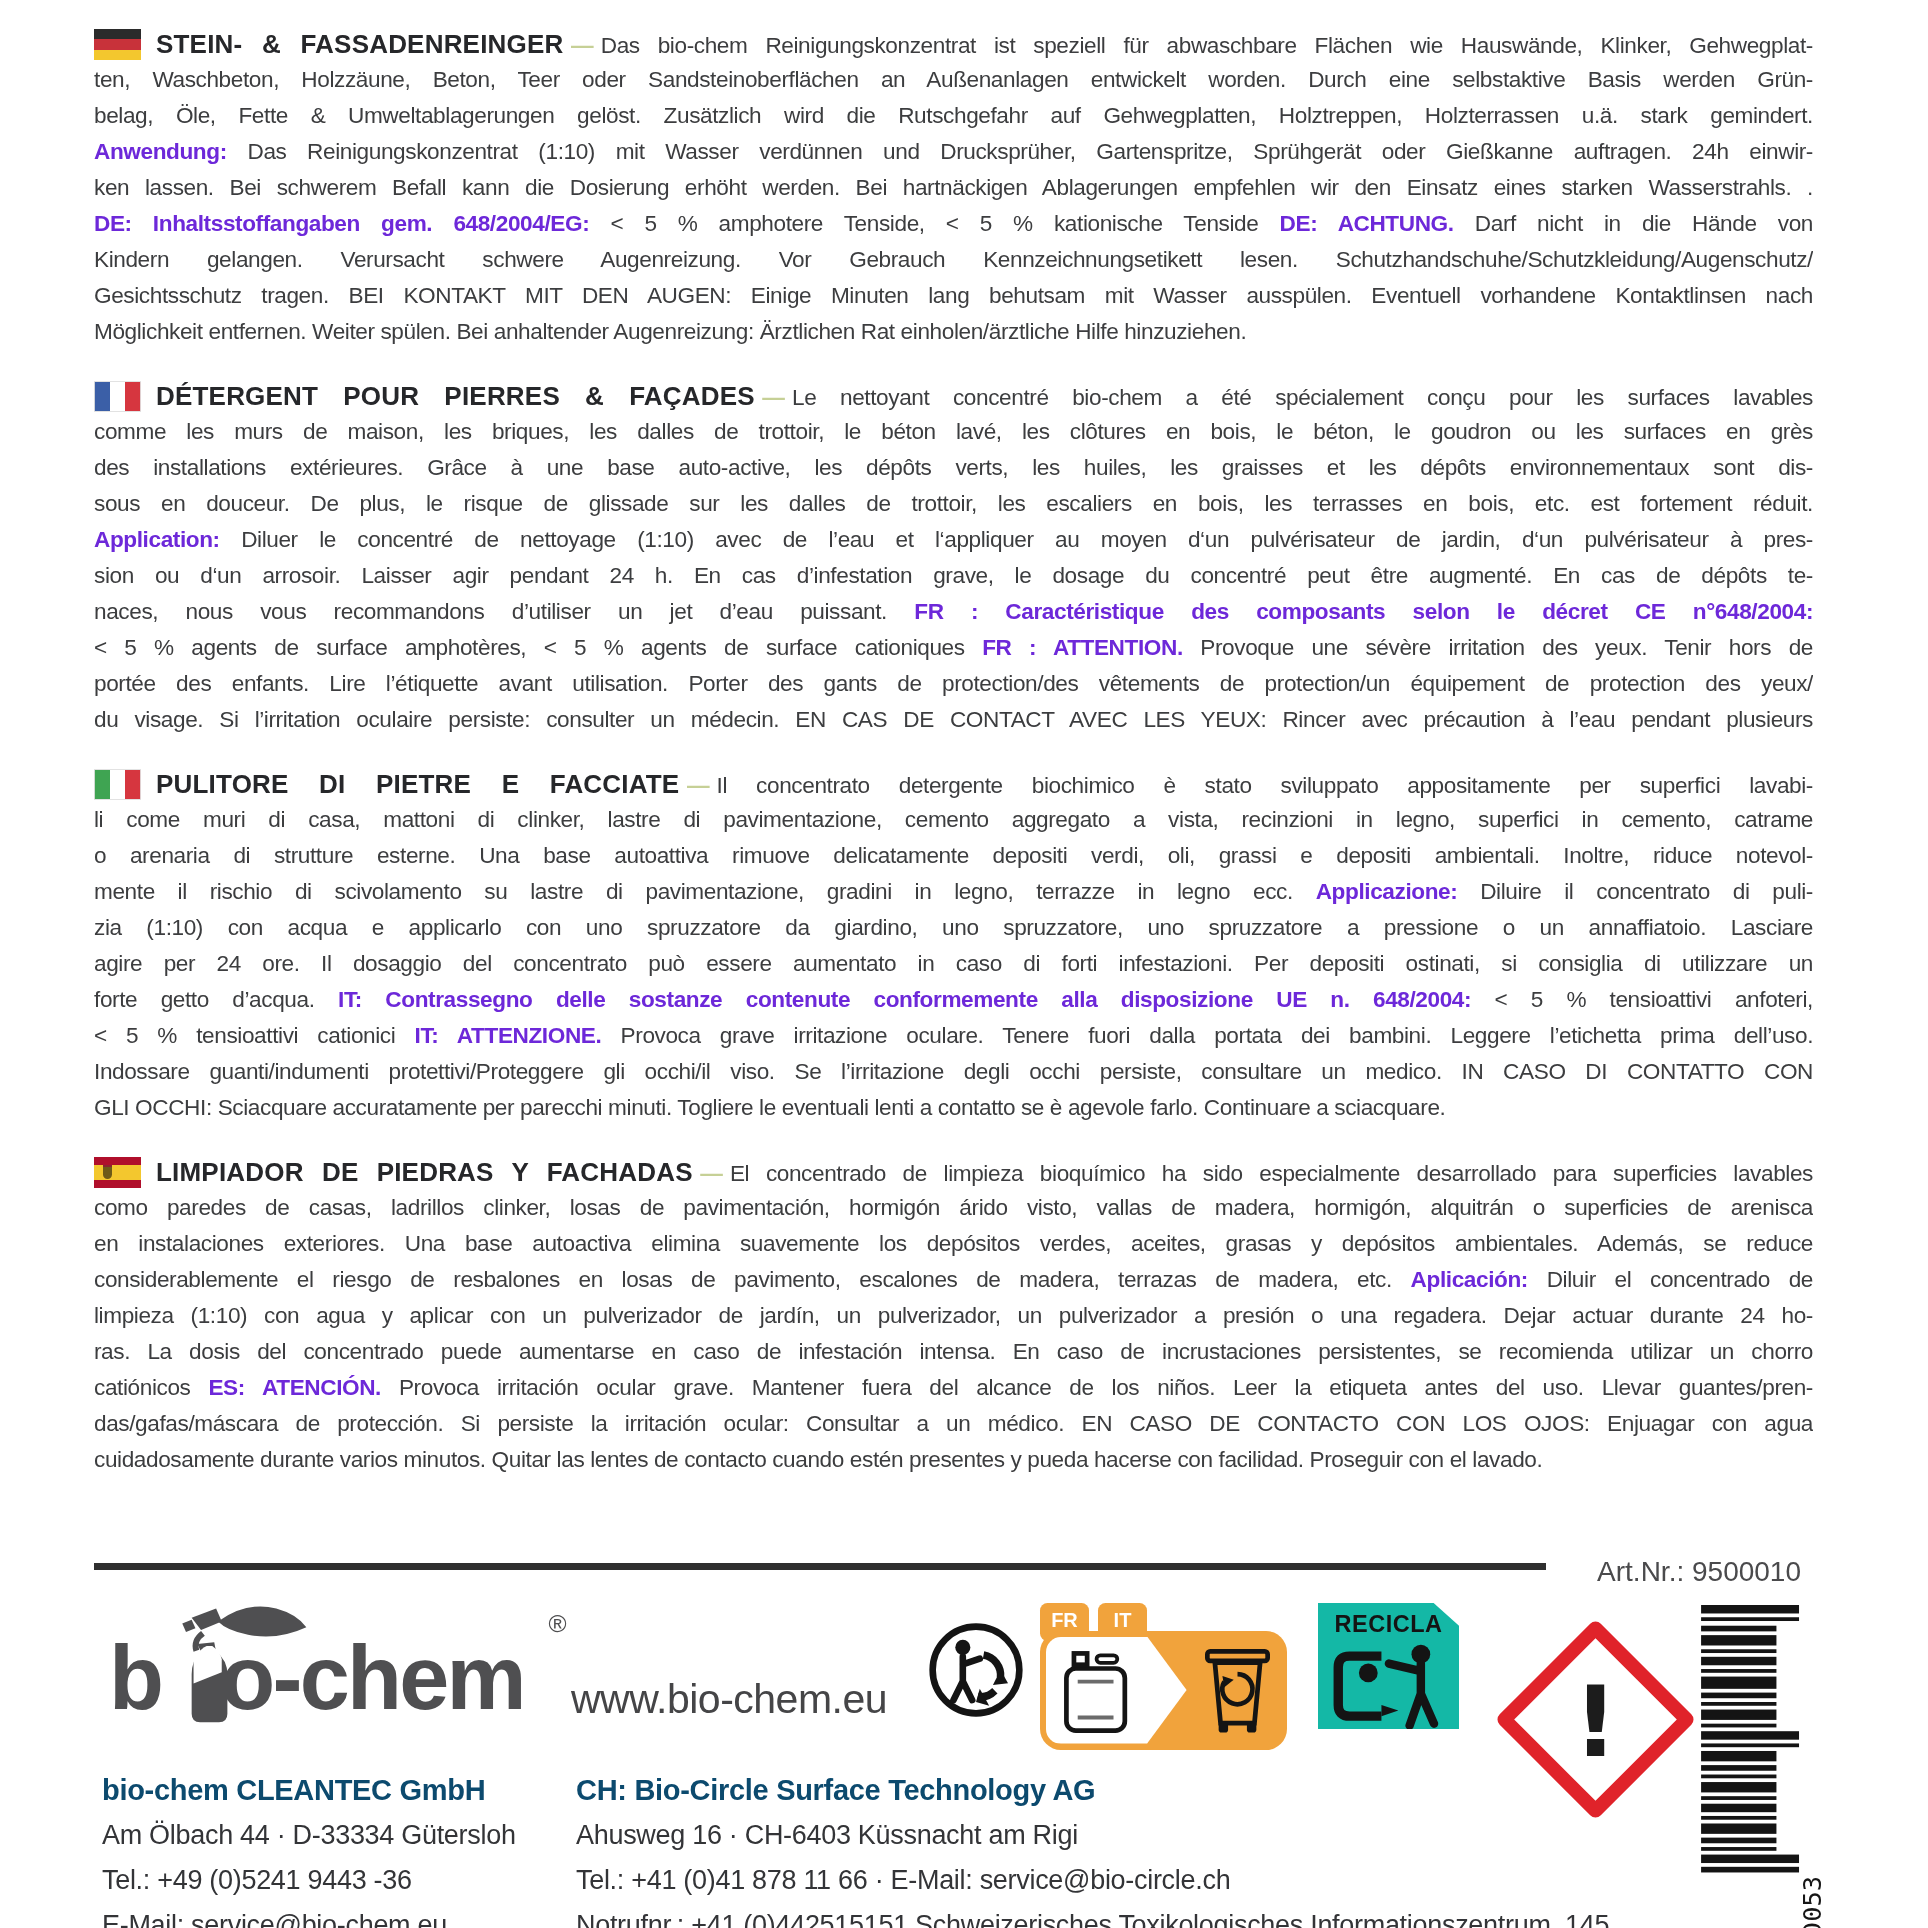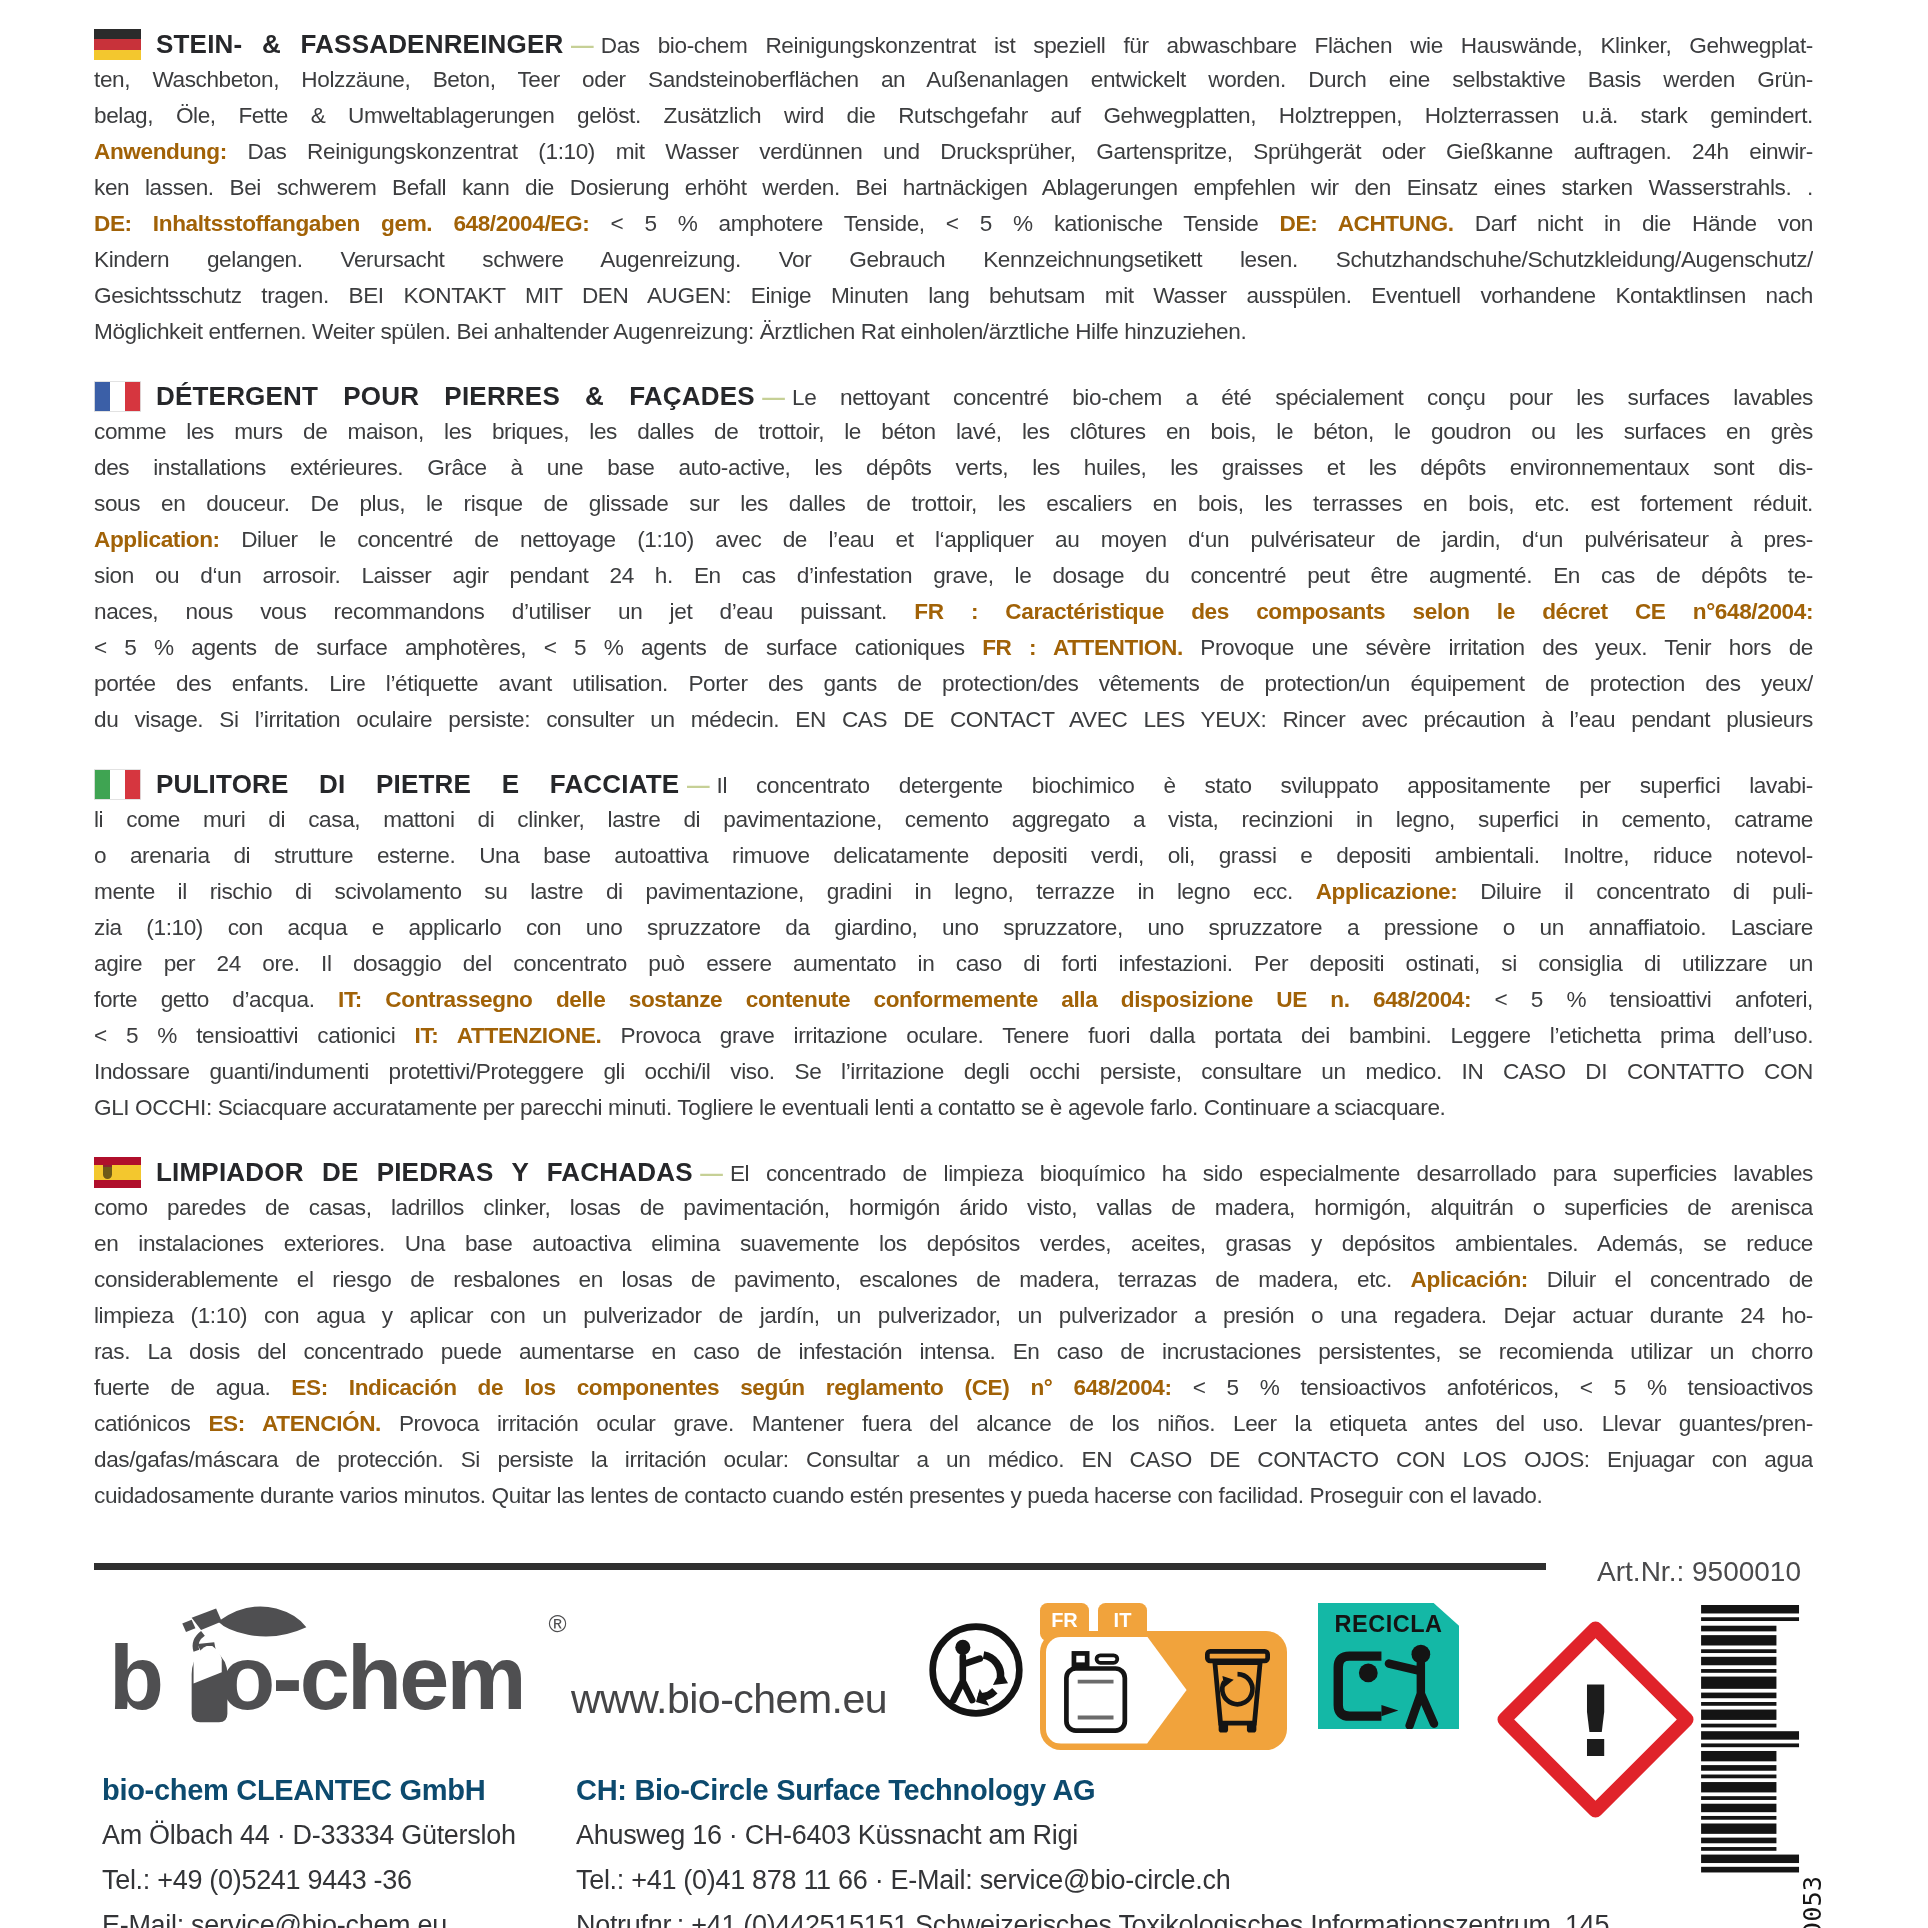--- a/index.html
+++ b/index.html
@@ -4,21 +4,21 @@
 <style>
   html,body{margin:0;padding:0;background:#fff;}
   #canvas{position:relative;width:1928px;height:1928px;background:#ffffff;overflow:hidden;
           font-family:"Liberation Sans","DejaVu Sans",sans-serif;color:#3c3d3f;}
   
   #sections{position:absolute;left:94px;right:115px;top:26px;}
   .section{margin-bottom:28px;}
   .line{height:36px;line-height:36px;font-size:22.6px;letter-spacing:-0.4px;
         text-align:justify;text-align-last:justify;overflow:hidden;color:#3c3d3f;}
   .line.last{text-align-last:left;}
-  .line .b{font-weight:bold;color:#a16207;}
+  .line .b{font-weight:bold;color:#6d28d9;}
   .line .title{font-weight:bold;font-size:26px;color:#26272a;letter-spacing:0.2px;}
   .line .dash{color:#c6d096;font-weight:bold;padding:0 7.5px;}
   .flag{display:inline-block;width:47px;height:31px;margin-right:15px;vertical-align:-6.6px;position:relative;}
   .flag-de{background:linear-gradient(to bottom,#2b2b2b 33.3%,#c8323a 33.3% 66.6%,#f3c72e 66.6%);}
   .flag-fr{background:linear-gradient(to right,#3b5fa7 33.3%,#ffffff 33.3% 66.6%,#d6363f 66.6%);box-shadow:0 0 0 0.9px #e2e2e2 inset;}
   .flag-it{background:linear-gradient(to right,#3fa452 33.3%,#ffffff 33.3% 66.6%,#d6363f 66.6%);box-shadow:0 0 0 0.9px #e2e2e2 inset;}
   .flag-es{background:linear-gradient(to bottom,#b00f2b 25%,#f3c72e 25% 75%,#b00f2b 75%);}
   .flag-es::after{content:"";position:absolute;left:8.5px;top:10.4px;width:9.4px;height:12.2px;
         background:#6d5a18;border-radius:0 0 4.7px 4.7px;box-shadow:0 -1.9px 0 #8a2430;}
   
@@ -112,21 +112,20 @@
         <div class="line"><span>Indossare guanti/indumenti protettivi/Proteggere gli occhi/il viso. Se l’irritazione degli occhi persiste, consultare un medico. IN CASO DI CONTATTO CON</span></div>
         <div class="line last"><span>GLI OCCHI: Sciacquare accuratamente per parecchi minuti. Togliere le eventuali lenti a contatto se è agevole farlo. Continuare a sciacquare.</span></div>
       </div>
       <div class="section">
         <div class="line"><span class="flag flag-es"></span><span class="title">LIMPIADOR DE PIEDRAS Y FACHADAS</span><span class="dash">—</span><span>El concentrado de limpieza bioquímico ha sido especialmente desarrollado para superficies lavables</span></div>
         <div class="line"><span>como paredes de casas, ladrillos clinker, losas de pavimentación, hormigón árido visto, vallas de madera, hormigón, alquitrán o superficies de arenisca</span></div>
         <div class="line"><span>en instalaciones exteriores. Una base autoactiva elimina suavemente los depósitos verdes, aceites, grasas y depósitos ambientales. Además, se reduce</span></div>
         <div class="line"><span>considerablemente el riesgo de resbalones en losas de pavimento, escalones de madera, terrazas de madera, etc. </span><span class="b">Aplicación:</span><span> Diluir el concentrado de</span></div>
         <div class="line"><span>limpieza (1:10) con agua y aplicar con un pulverizador de jardín, un pulverizador, un pulverizador a presión o una regadera. Dejar actuar durante 24 ho-</span></div>
         <div class="line"><span>ras. La dosis del concentrado puede aumentarse en caso de infestación intensa. En caso de incrustaciones persistentes, se recomienda utilizar un chorro</span></div>
-        <div class="line"><span>fuerte de agua. </span><span class="b">ES: Indicación de los componentes según reglamento (CE) n° 648/2004:</span><span> &lt; 5 % tensioactivos anfotéricos, &lt; 5 % tensioactivos</span></div>
         <div class="line"><span>catiónicos </span><span class="b">ES: ATENCIÓN.</span><span> Provoca irritación ocular grave. Mantener fuera del alcance de los niños. Leer la etiqueta antes del uso. Llevar guantes/pren-</span></div>
         <div class="line"><span>das/gafas/máscara de protección. Si persiste la irritación ocular: Consultar a un médico. EN CASO DE CONTACTO CON LOS OJOS: Enjuagar con agua</span></div>
         <div class="line last"><span>cuidadosamente durante varios minutos. Quitar las lentes de contacto cuando estén presentes y pueda hacerse con facilidad. Proseguir con el lavado.</span></div>
       </div>
     </div>
 
   <div class="rule"></div>
   <div class="artnr">Art.Nr.: 9500010</div>
 
   <div class="logo">

